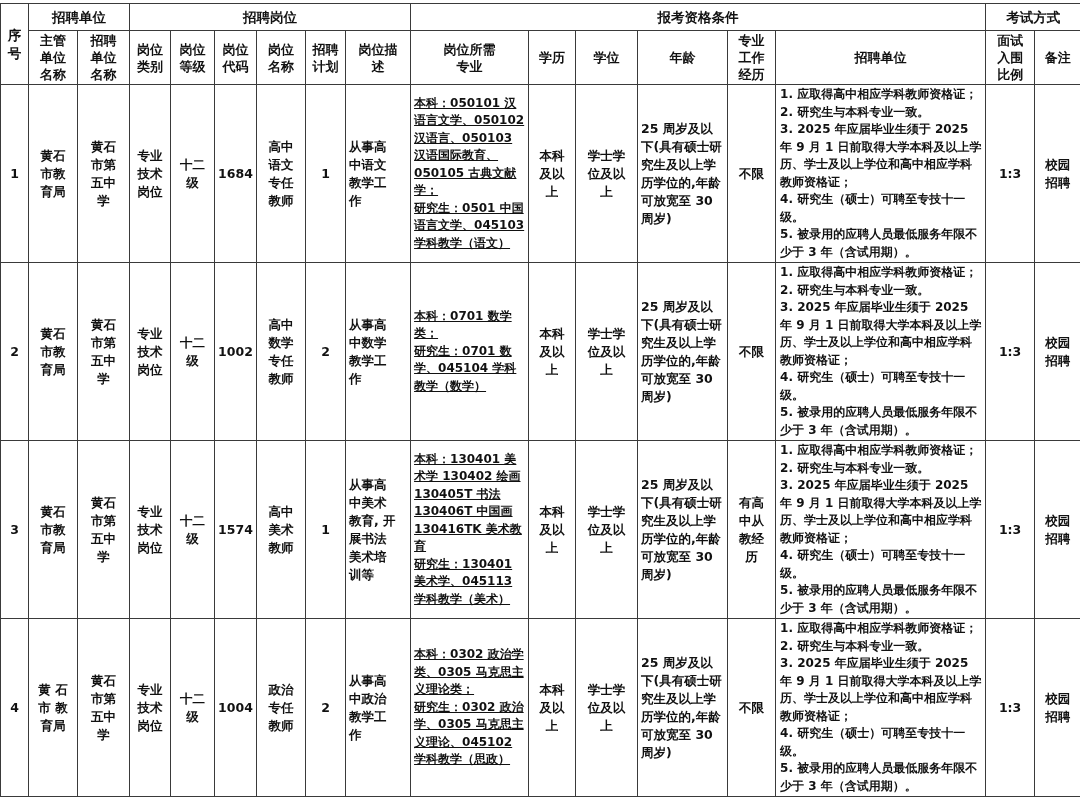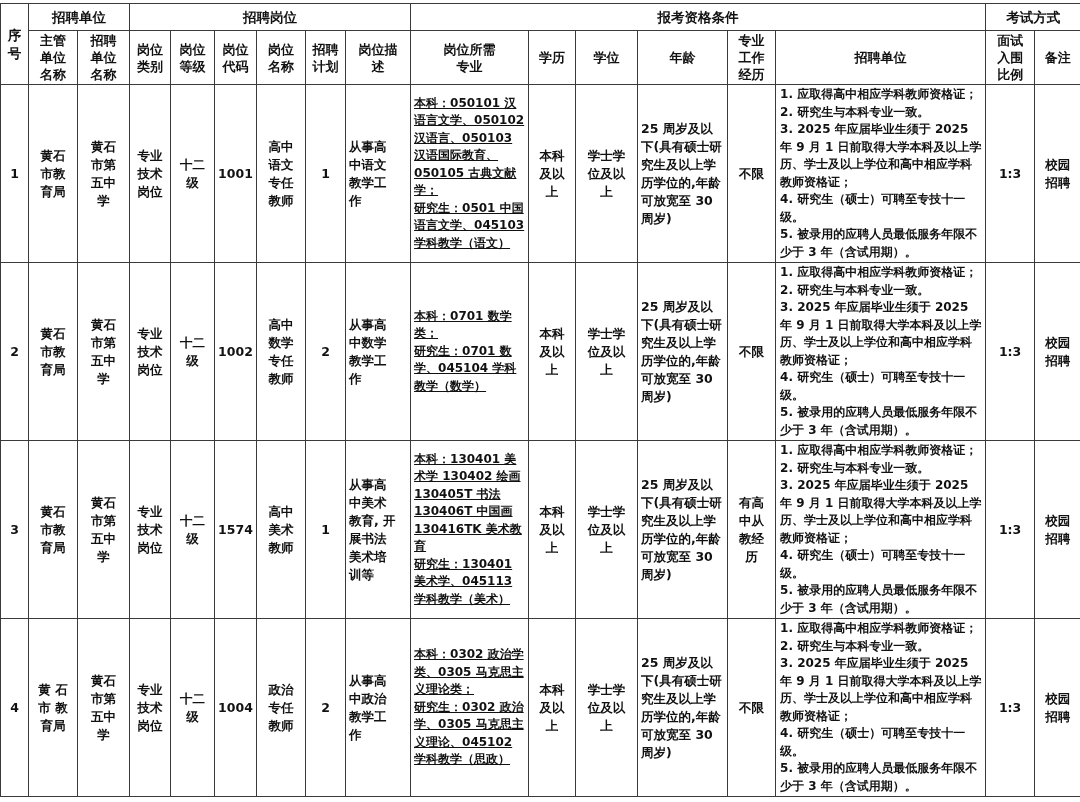--- a/index.html
+++ b/index.html
@@ -103,21 +103,21 @@
 育局</td>
       <td class="vert">黄石
 市第
 五中
 学</td>
       <td class="vert">专业
 技术
 岗位</td>
       <td class="vert">十二
 级</td>
-      <td>1001</td>
+      <td>1684</td>
       <td class="vert">高中
 语文
 专任
 教师</td>
       <td>1</td>
       <td class="vert left">从事高
 中语文
 教学工
 作</td>
       <td class="pre left major">本科：050101 汉语言文学、050102 汉语言、050103 汉语国际教育、050105 古典文献学；

